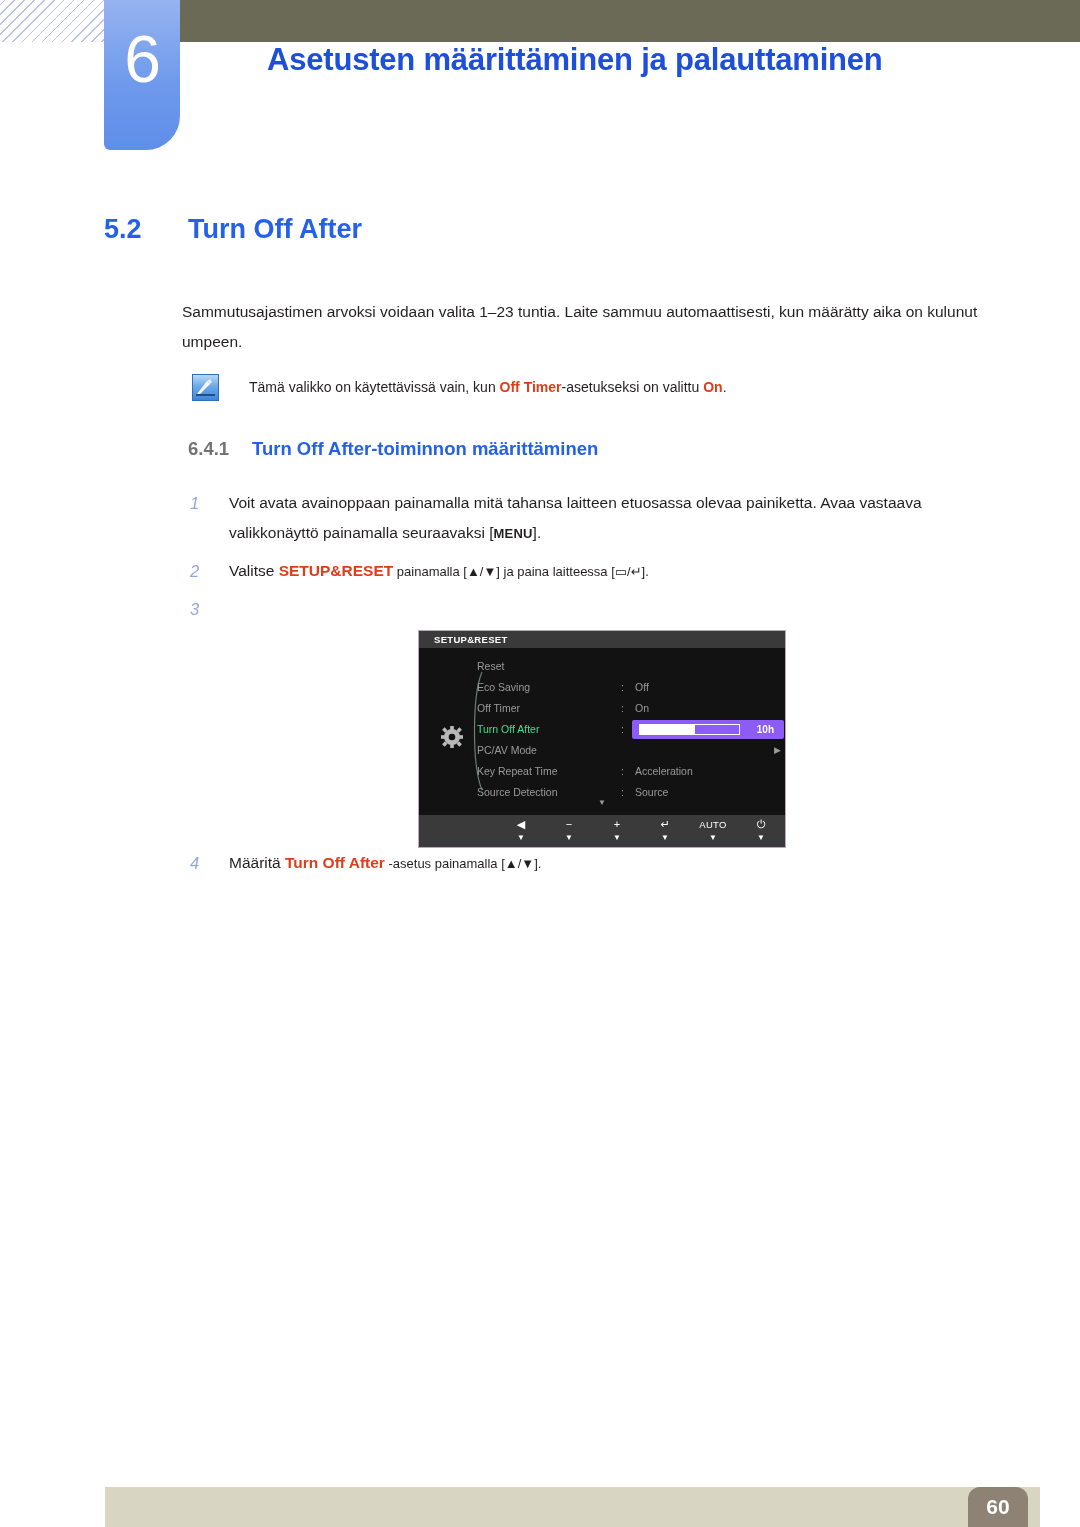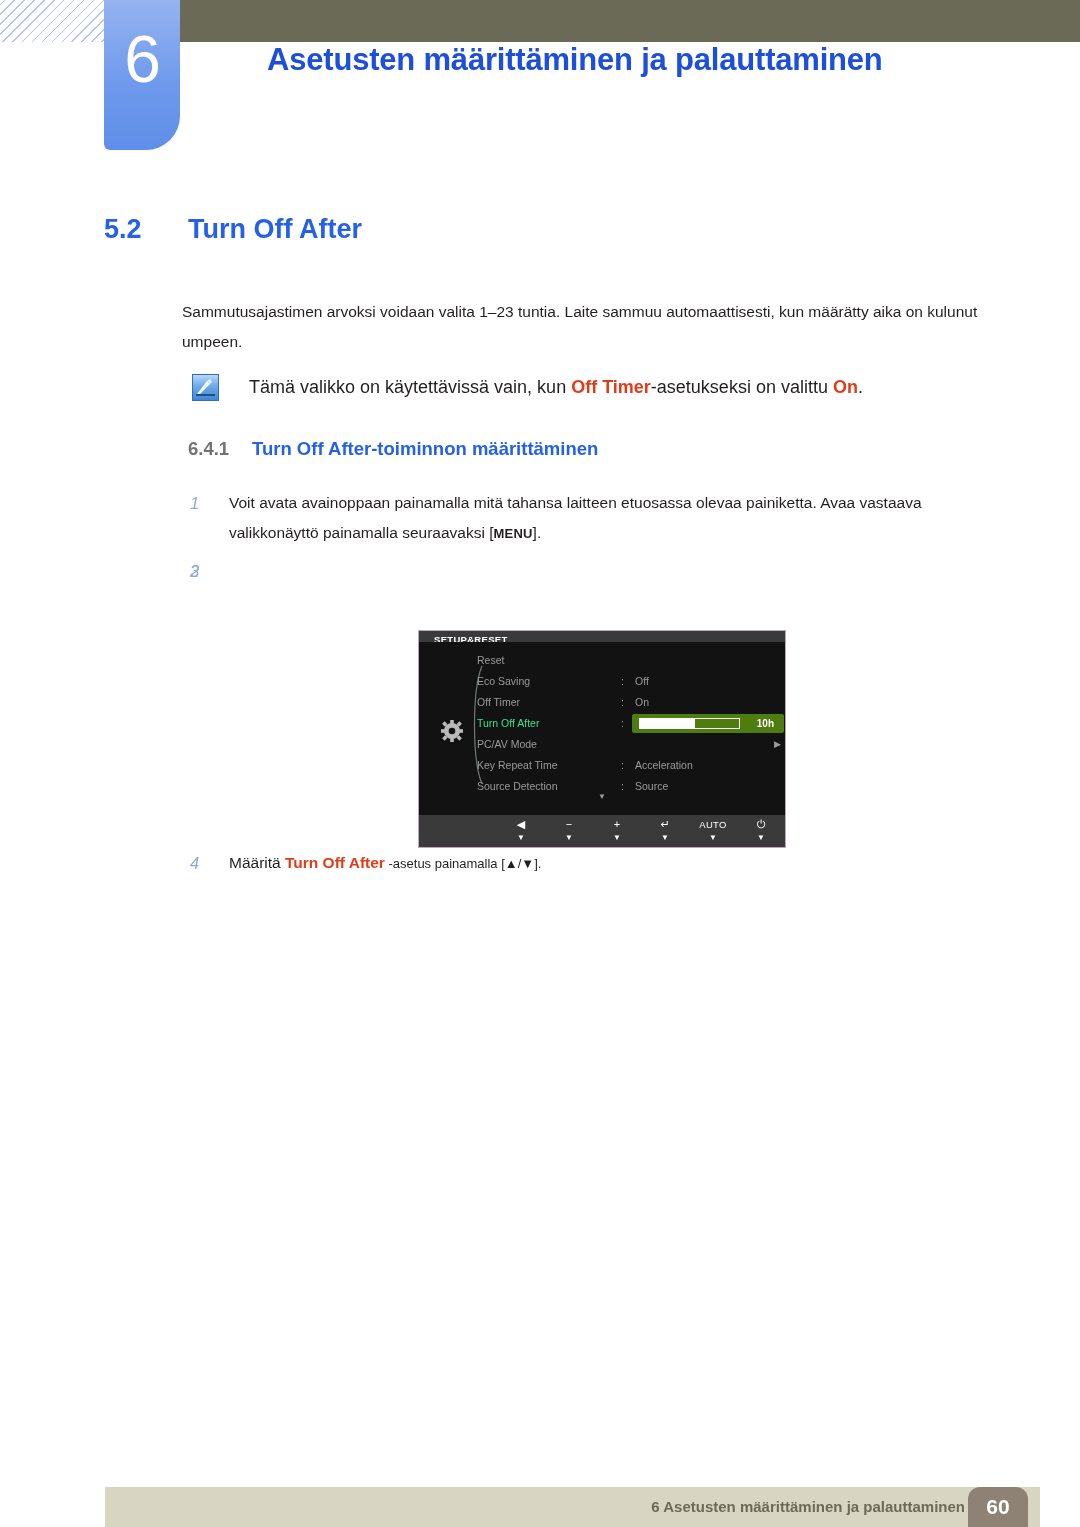--- a/index.html
+++ b/index.html
@@ -101,21 +101,21 @@
     width: 27px; height: 27px;
     background: linear-gradient(180deg,#b9d8f7 0%, #6fa9e8 45%, #3f86d8 100%);
     border: 1px solid #2f6fbb;
     box-sizing: border-box;
   }
   .note-icon svg { display:block; }
   .note-text {
     position: absolute;
     left: 249px; top: 375px;
     width: 760px;
-    font-size: 18px;
+    font-size: 14px;
     line-height: 24px;
     color: #231f20;
   }
 
   
   .steps {
     position: absolute;
     left: 190px; top: 488px;
     width: 815px;
   }
@@ -179,21 +179,21 @@
     color: #ffffff;
     font-size: 9.5px;
     font-weight: bold;
     line-height: 17px;
     padding-left: 15px;
     box-sizing: border-box;
     letter-spacing: .3px;
   }
   .osd-body {
     position: absolute;
-    left: 0; top: 11px;
+    left: 0; top: 17px;
     width: 100%; height: 167px;
     background: #121212;
   }
   .osd-gear {
     position: absolute;
     left: 22px; top: 78px;
   }
   .osd-brace {
     position: absolute;
     left: 50px; top: 22px;
@@ -218,21 +218,21 @@
   .osd-arrow-right {
     position: absolute;
     right: 4px; top: 0;
     color: #9a9a9a;
     font-size: 9px;
   }
   .slider-wrap {
     position: absolute;
     left: 155px; top: 1px;
     width: 152px; height: 19px;
-    background: #4d7c0f;
+    background: #8b5cf6;
     border-radius: 2px;
   }
   .slider-track {
     position: absolute;
     left: 7px; top: 4px;
     width: 101px; height: 11px;
     border: 1px solid #ffffff;
     box-sizing: border-box;
     background: transparent;
   }
@@ -359,20 +359,23 @@
 
 <div class="steps">
   <div class="step">
     <span class="idx">1</span>
     <span class="step-body">
       <span>Voit avata avainoppaan painamalla mitä tahansa laitteen etuosassa olevaa painiketta. Avaa vastaava valikkonäyttö painamalla seuraavaksi [</span><span class="kbd">MENU</span><span>].</span>
     </span>
   </div>
   <div class="step">
     <span class="idx">2</span>
+    <span class="step-body">
+      <span>Valitse </span><span class="hl">SETUP&amp;RESET</span><span class="glyph"> painamalla [▲/▼] ja paina laitteessa [▭/↵].</span>
+    </span>
   </div>
   <div class="step">
     <span class="idx">3</span>
   </div>
 </div>
 
 <div class="osd">
   <div class="osd-title">SETUP&amp;RESET</div>
   <div class="osd-body">
 
@@ -489,15 +492,14 @@
 </div>
 
 <div class="step4">
   <span class="idx">4</span>
   <span>
     <span>Määritä </span><span class="hl">Turn Off After</span><span class="glyph"> -asetus painamalla [▲/▼].</span>
   </span>
 </div>
 
 <div class="footer-bar">
-  <div class="footer-text">6 Asetusten määrittäminen ja palauttaminen</div>
   <div class="footer-page">60</div>
 </div>
 
 </body></html>

